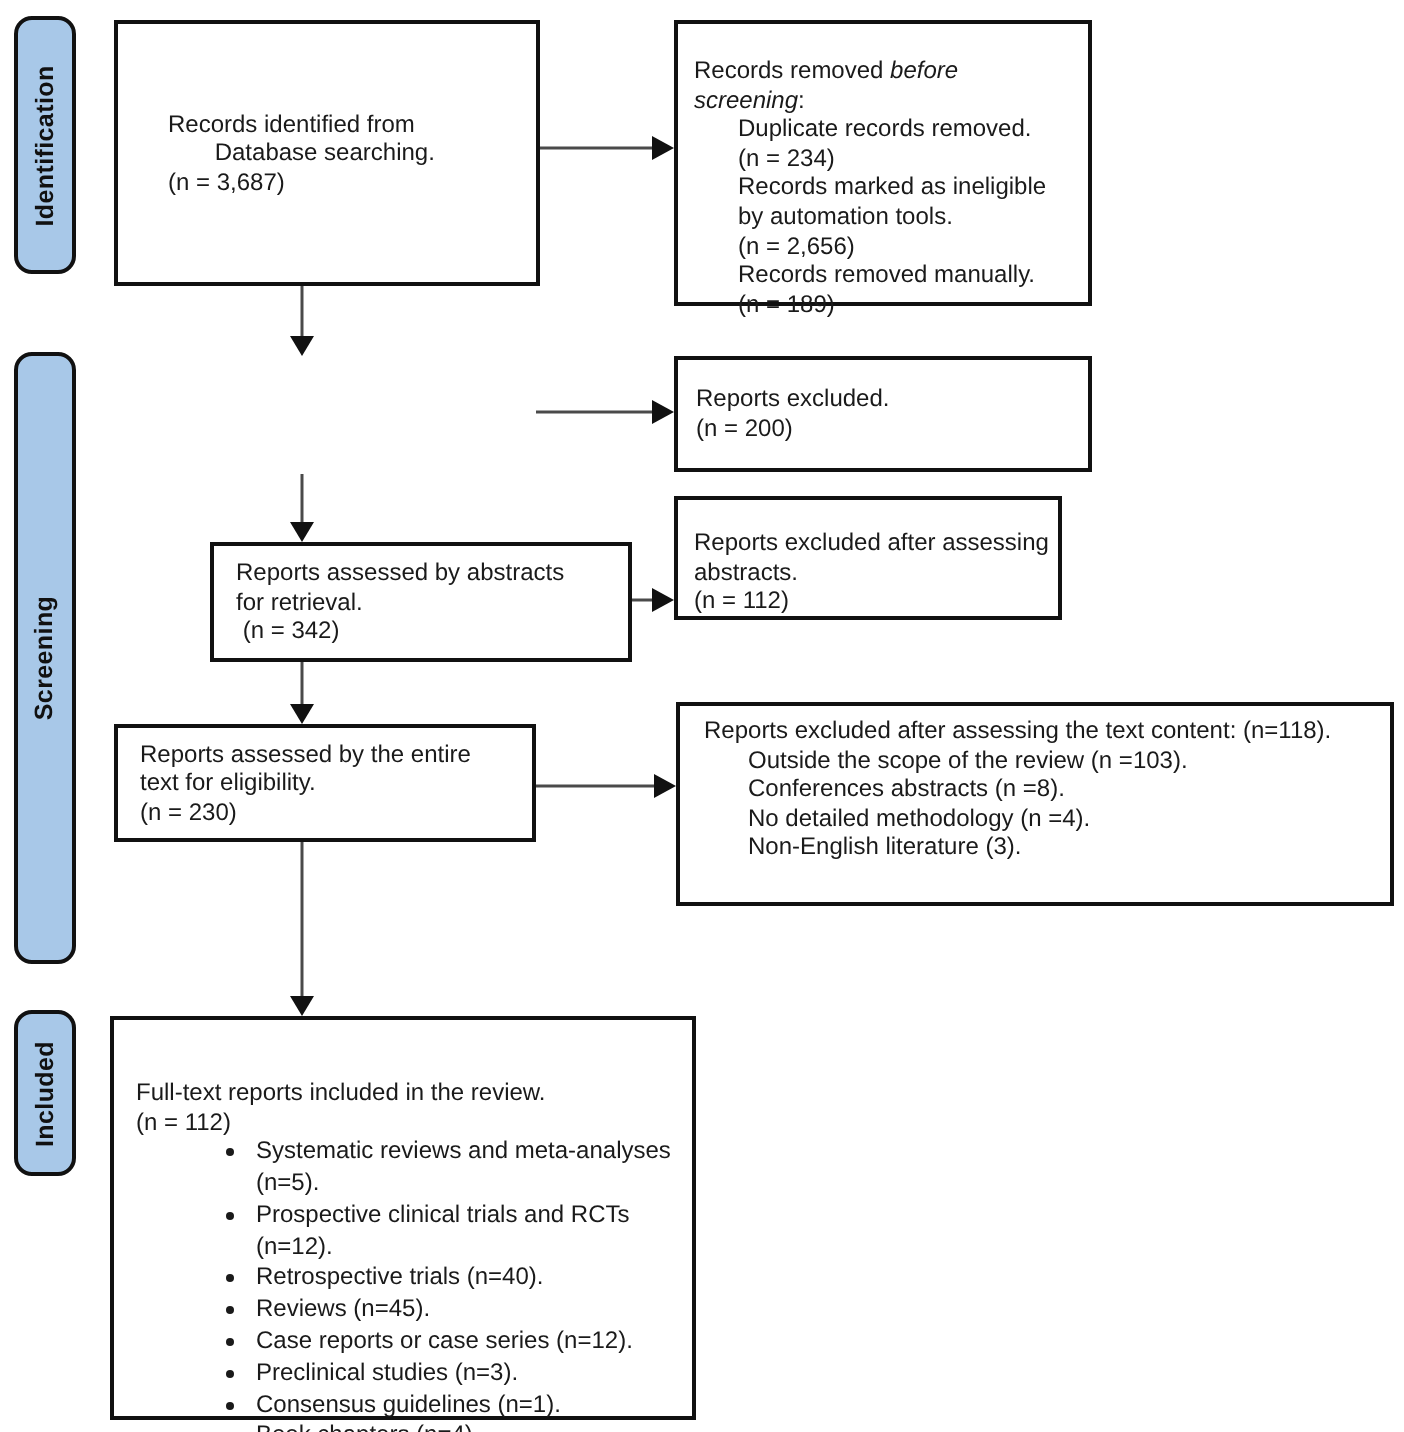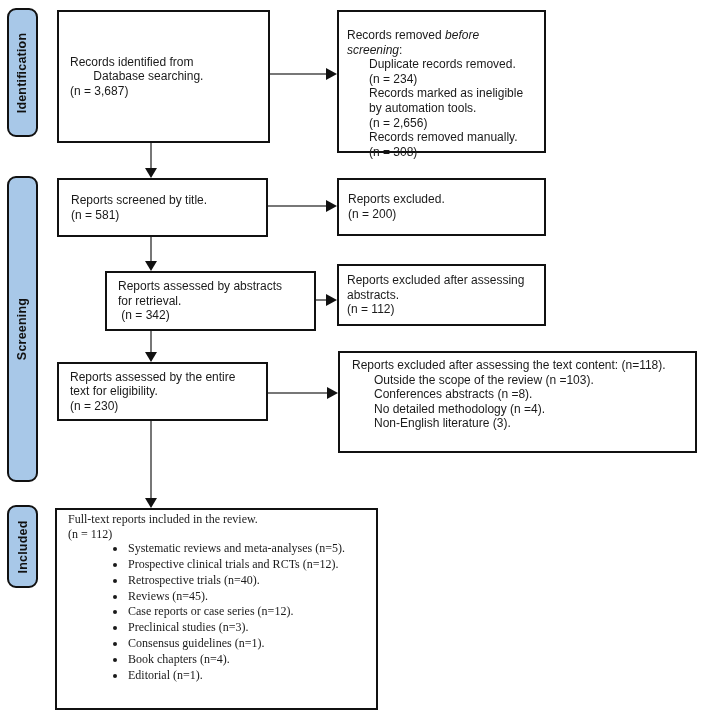--- a/index.html
+++ b/index.html
@@ -44,29 +44,29 @@
     line-height: 14.6px;
   }
   .box.thick { border-width: 2.5px; }
   .vcenter {
     display: flex;
     flex-direction: column;
     justify-content: center;
   }
   .pre { white-space: pre-wrap; }
   .detail-block { padding-left: 22px; white-space: pre-wrap; }
-  #box-identified { left: 57px; top: 10px; width: 213px; height: 133px; padding-left: 11px; }
+  #box-identified { left: 57px; top: 10px; width: 213px; height: 133px; padding-left: 25px; }
   #box-removed { left: 337px; top: 10px; width: 209px; height: 143px; padding: 16px 4px 0 8px; }
   #box-screened-title { left: 57px; top: 178px; width: 211px; height: 59px; padding-left: 12px; }
   #box-excluded-title { left: 337px; top: 178px; width: 209px; height: 58px; padding-left: 9px; }
   #box-assessed-abstracts { left: 57px; top: 271px; width: 211px; height: 60px; padding-left: 11px; margin-left: 48px; }
-  #box-excluded-abstracts { left: 337px; top: 264px; width: 209px; height: 62px; padding-left: 8px; }
+  #box-excluded-abstracts { left: 337px; top: 248px; width: 194px; height: 62px; padding-left: 8px; justify-content: flex-end; }
   #box-assessed-fulltext { left: 57px; top: 362px; width: 211px; height: 59px; padding-left: 11px; }
   #box-excluded-fulltext { left: 338px; top: 351px; width: 359px; height: 102px; padding: 5px 4px 0 12px; }
-  #box-included { left: 55px; top: 508px; width: 323px; height: 202px; padding: 2px 6px 0 11px; font-family: Liberation Serif, serif; }
+  #box-included { left: 55px; top: 508px; width: 293px; height: 202px; padding: 29px 6px 0 11px; }
   #stage-identification { left: 7px; top: 8px; width: 31px; height: 129px; }
   #stage-screening { left: 7px; top: 176px; width: 31px; height: 306px; }
   #stage-included { left: 7px; top: 505px; width: 31px; height: 83px; }
   svg.arrows {
     position: absolute;
     left: 0; top: 0;
     width: 702px; height: 716px;
     pointer-events: none;
   }
   svg.arrows line { stroke: var(--arrow-line); stroke-width: 1.5; }
@@ -140,27 +140,23 @@
 
   <div class="box" id="box-removed">
     <div class="pre"><span>Records removed </span><i>before
 screening</i><span>:</span></div>
     <div class="detail-block">Duplicate records removed.
 (n = 234)
 Records marked as ineligible
 by automation tools.
 (n = 2,656)
 Records removed manually.
-(n = 308)</div>
-  </div>
-
-  <div class="box vcenter" id="box-screened-title">
-    <div class="pre">Reports screened by title.
-(n = 581)</div>
-  </div>
+(n = 189)</div>
+  </div>
+
 
   <div class="box vcenter" id="box-excluded-title">
     <div class="pre">Reports excluded.
 (n = 200)</div>
   </div>
 
   <div class="box vcenter" id="box-assessed-abstracts">
     <div class="pre">Reports assessed by abstracts
 for retrieval.
  (n = 342)</div>

